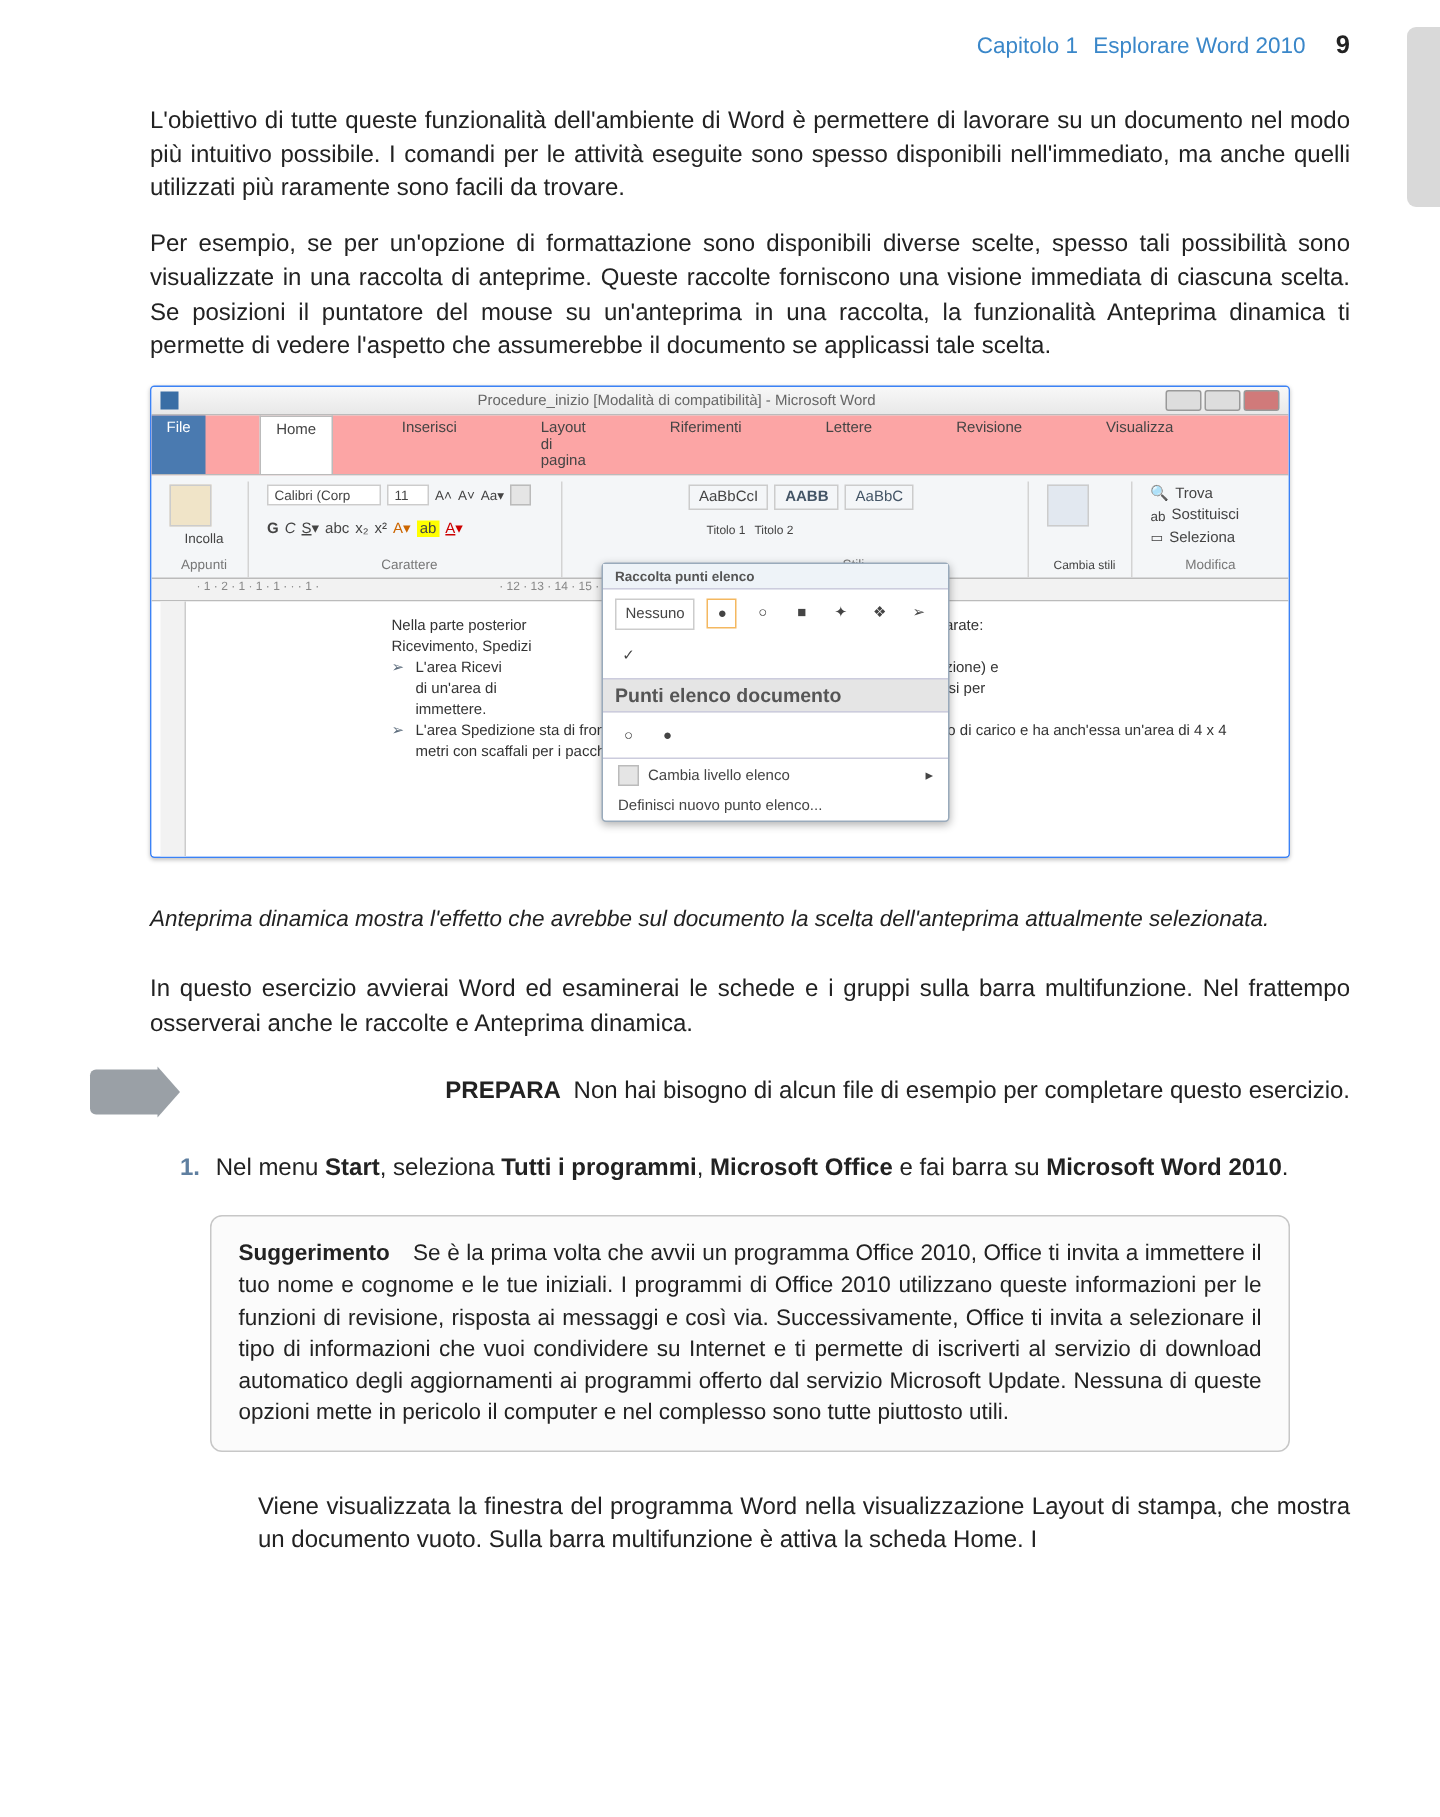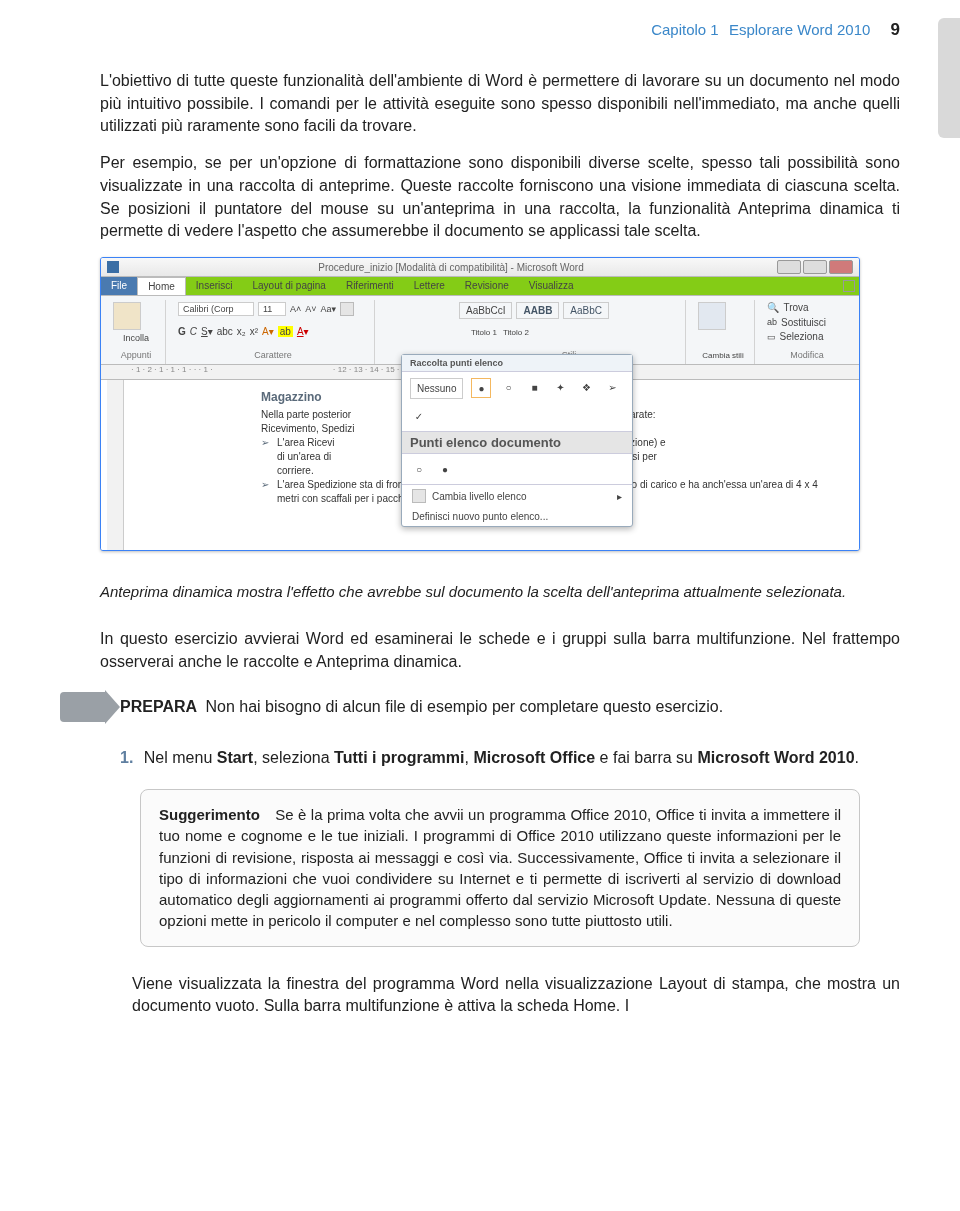--- a/index.html
+++ b/index.html
@@ -47,21 +47,21 @@
   .ss-title {
     background: linear-gradient(#f8f8f8,#e8e8e8);
     display: flex;
     align-items: center;
     padding: 2px 6px;
     border-bottom: 1px solid #bbb;
   }
   .ss-title .win-title { flex: 1; text-align: center; color: #666; }
   .ss-title .win-btns { display: flex; gap: 2px; }
   .ss-title .wb { width: 22px; height: 12px; background: #ddd; border: 1px solid #999; border-radius: 2px; }
-  .ss-tabs { display: flex; background: #84cc16; border-bottom: 1px solid #bbb; }
+  .ss-tabs { display: flex; background: #fca5a5; border-bottom: 1px solid #bbb; gap: 36px; }
   .ss-tab { padding: 3px 10px; color: #444; }
   .ss-tab.file { background: #4a7ab0; color: #fff; }
   .ss-tab.active { background: #fff; border: 1px solid #bbb; border-bottom: none; }
   .ss-ribbon { display: flex; background: #f4f6f8; border-bottom: 1px solid #bbb; padding: 4px 6px 0 6px; gap: 6px; position: relative; }
   .rb-group { border-right: 1px solid #d3d3d3; padding: 2px 6px 4px 6px; display: flex; flex-direction: column; justify-content: space-between; min-height: 58px; }
   .rb-group:last-child { border-right: none; }
   .rb-label { text-align: center; color: #777; font-size: 9px; margin-top: 4px; }
   .rb-row { display: flex; align-items: center; gap: 4px; }
   .rb-box { border: 1px solid #ccc; background: #fff; padding: 1px 4px; font-size: 9px; }
   .rb-ico { width: 12px; height: 12px; background: #e5e5e5; border: 1px solid #bbb; }
@@ -80,21 +80,21 @@
     box-shadow: 0 2px 6px rgba(0,0,0,0.3); z-index: 5; font-size: 10px;
   }
   .popup-title { background: #eef3f8; padding: 3px 8px; font-weight: 700; color: #555; border-bottom: 1px solid #ccd; font-size: 9px; }
   .popup-body { padding: 6px 8px; display: flex; flex-wrap: wrap; gap: 8px; }
   .popup-sub { background: #e5e5e5; padding: 3px 8px; font-weight: 700; color: #555; border-top: 1px solid #ccd; border-bottom: 1px solid #ccd; font-size: 13px; }
   .popup-body2 { padding: 6px 8px; display: flex; gap: 8px; }
   .popup-footer { border-top: 1px solid #ccd; }
   .popup-footer div { padding: 4px 10px; display:flex; align-items:center; gap:6px; }
   .pb-bullet { width: 10px; height: 10px; display: inline-flex; align-items:center; justify-content:center; font-size:10px; }
   .caption { font-size: 15px; font-style: italic; line-height: 1.42; margin: 0 40px 26px 40px; text-align: justify; }
-  .prepara-row { display: flex; align-items: center; gap: 14px; margin: 18px 0 24px 0; }
+  .prepara-row { display: flex; align-items: center; gap: 14px; margin: 18px 0 24px 0; justify-content: space-between; }
   .arrow-ico {
     width: 46px; height: 30px; flex: 0 0 46px;
     background: #9aa0a6; position: relative; border-radius: 4px 0 0 4px;
   }
   .arrow-ico::after {
     content:""; position:absolute; right:-14px; top:-2px;
     border-left: 15px solid #9aa0a6;
     border-top: 17px solid transparent;
     border-bottom: 17px solid transparent;
   }
@@ -244,26 +244,25 @@
             <span>Seleziona</span>
           </div>
         <div class="rb-label">Modifica</div>
       </div>
     </div>
 
     <div class="ss-ruler">· 1 · 2 · 1 · 1 · 1 · · · 1 · &nbsp;&nbsp;&nbsp;&nbsp;&nbsp;&nbsp;&nbsp;&nbsp;&nbsp;&nbsp;&nbsp;&nbsp;&nbsp;&nbsp;&nbsp;&nbsp;&nbsp;&nbsp;&nbsp;&nbsp;&nbsp;&nbsp;&nbsp;&nbsp;&nbsp;&nbsp;&nbsp;&nbsp;&nbsp;&nbsp;&nbsp;&nbsp;&nbsp;&nbsp;&nbsp;&nbsp;&nbsp;&nbsp;&nbsp;&nbsp;&nbsp;&nbsp;&nbsp;&nbsp;&nbsp;&nbsp;&nbsp;&nbsp;&nbsp;&nbsp;&nbsp;&nbsp;&nbsp;· 12 · 13 · 14 · 15 · 16 · 17 · 18 ·</div>
 
     <div class="ss-doc">
       <div class="ss-side-ruler"></div>
-      <div class="doc-heading">Magazzino</div>
       <div class="doc-line"><span>Nella parte posterior</span><span style="display:inline-block;width:240px;"></span><span>aree separate:</span></div>
       <div class="doc-line">Ricevimento, Spedizi</div>
       <div class="doc-line doc-bullet"><span>L'area Ricevi</span><span style="display:inline-block;width:230px;"></span><span>ne per la spedizione) e</span></div>
       <div class="doc-line" style="padding-left:16px;"><span>di un'area di</span><span style="display:inline-block;width:238px;"></span><span>affali sono divisi per</span></div>
-      <div class="doc-line" style="padding-left:16px;">corriere.</div>
+      <div class="doc-line" style="padding-left:16px;">immettere.</div>
       <div class="doc-line doc-bullet">L'area Spedizione sta di fronte all'area Ricevimento, condivide con essa lo spazio di carico e ha anch'essa un'area di 4 x 4 metri con scaffali per i pacchi in attesa di essere</div>
     </div>
   </div>
 
   <p class="caption">Anteprima dinamica mostra l'effetto che avrebbe sul documento la scelta dell'anteprima attualmente selezionata.</p>
 
   <p class="body-text indented">In questo esercizio avvierai Word ed esaminerai le schede e i gruppi sulla barra multifunzione. Nel frattempo osserverai anche le raccolte e Anteprima dinamica.</p>
 
   <div class="prepara-row">
     <div class="arrow-ico"></div>
@@ -280,14 +279,14 @@
         <span>Nel menu </span><span class="b">Start</span><span>, seleziona </span><span class="b">Tutti i programmi</span><span>, </span><span class="b">Microsoft Office</span><span> e fai barra su </span><span class="b">Microsoft Word 2010</span><span>.</span>
       </span>
     </li>
   </ol>
 
   <div class="tip-box">
     <span class="tb-title">Suggerimento</span>
     <span>Se è la prima volta che avvii un programma Office 2010, Office ti invita a immettere il tuo nome e cognome e le tue iniziali. I programmi di Office 2010 utilizzano queste informazioni per le funzioni di revisione, risposta ai messaggi e così via. Successivamente, Office ti invita a selezionare il tipo di informazioni che vuoi condividere su Internet e ti permette di iscriverti al servizio di download automatico degli aggiornamenti ai programmi offerto dal servizio Microsoft Update. Nessuna di queste opzioni mette in pericolo il computer e nel complesso sono tutte piuttosto utili.</span>
   </div>
 
-  <p class="body-text" style="margin-left:72px;">Viene visualizzata la finestra del programma Word nella visualizzazione Layout di stampa, che mostra un documento vuoto. Sulla barra multifunzione è attiva la scheda Home. I</p>
+  <p class="body-text" style="margin-left:112px;">Viene visualizzata la finestra del programma Word nella visualizzazione Layout di stampa, che mostra un documento vuoto. Sulla barra multifunzione è attiva la scheda Home. I</p>
 </div>
 
 </body></html>

